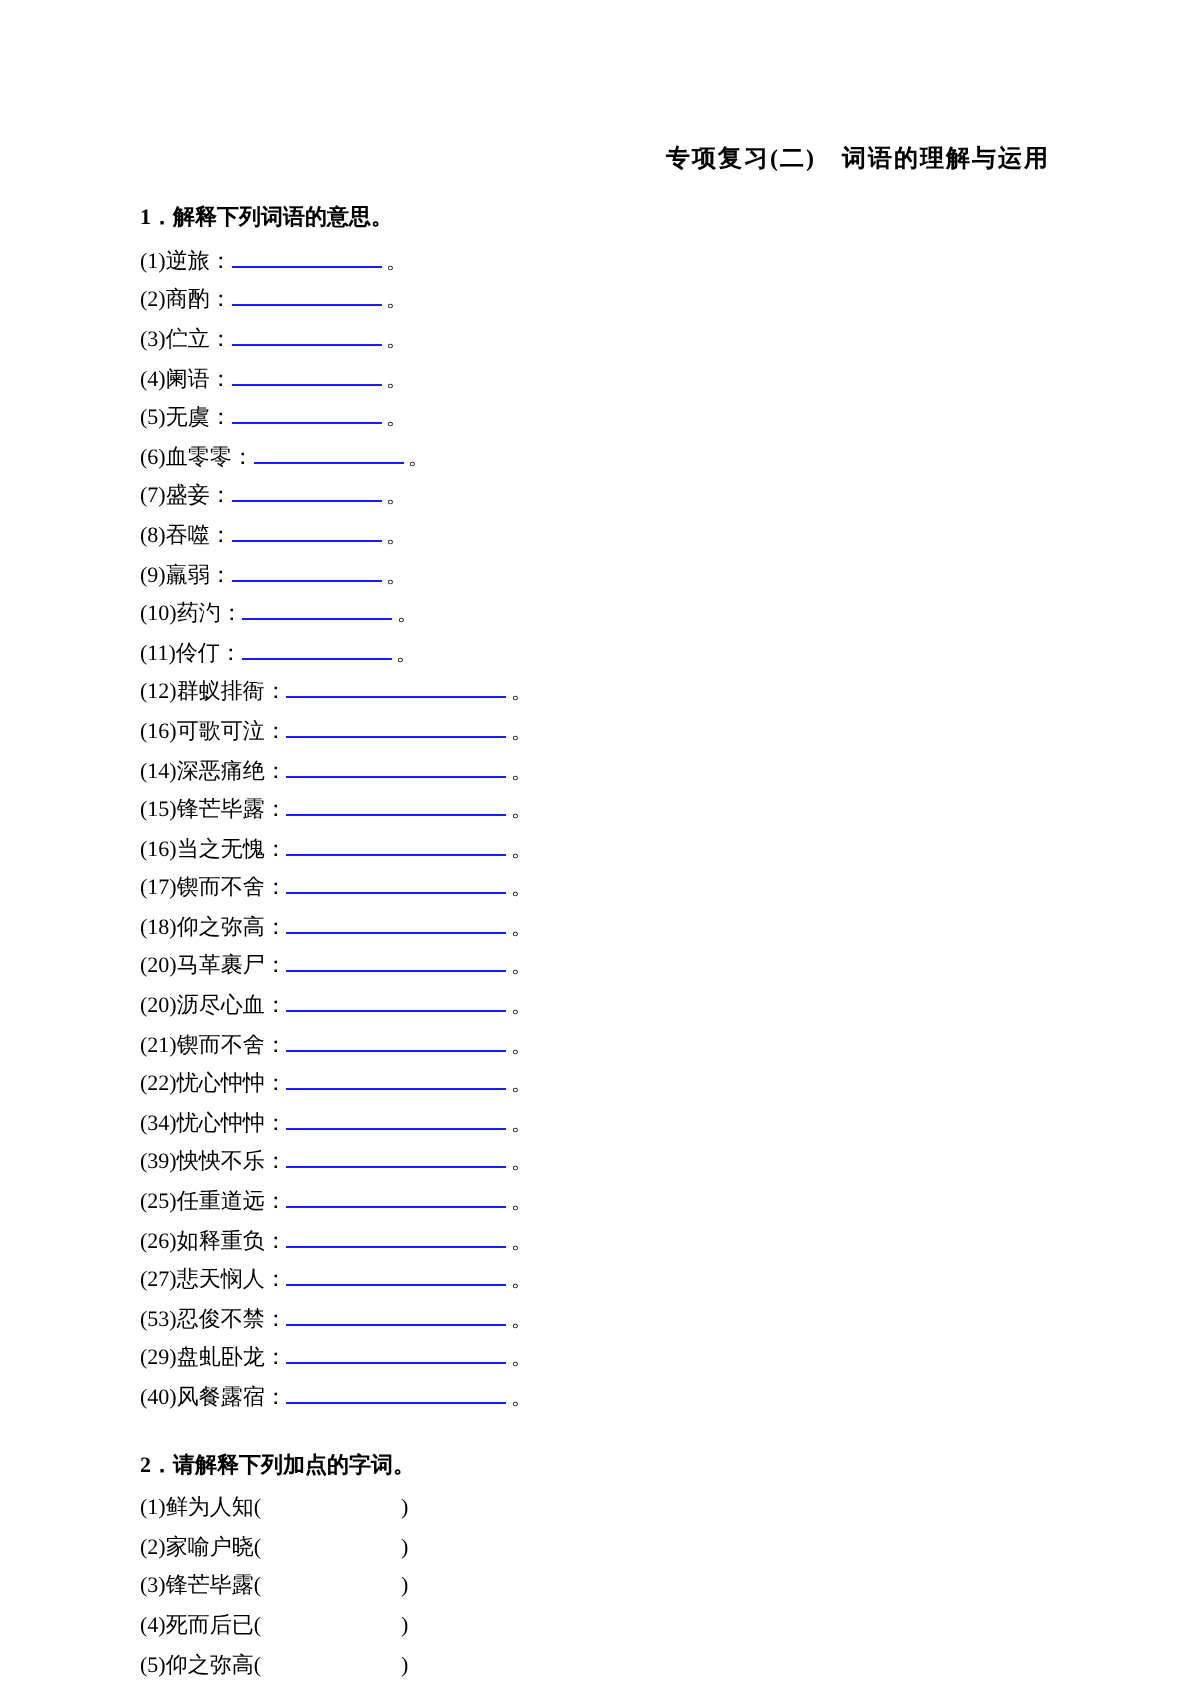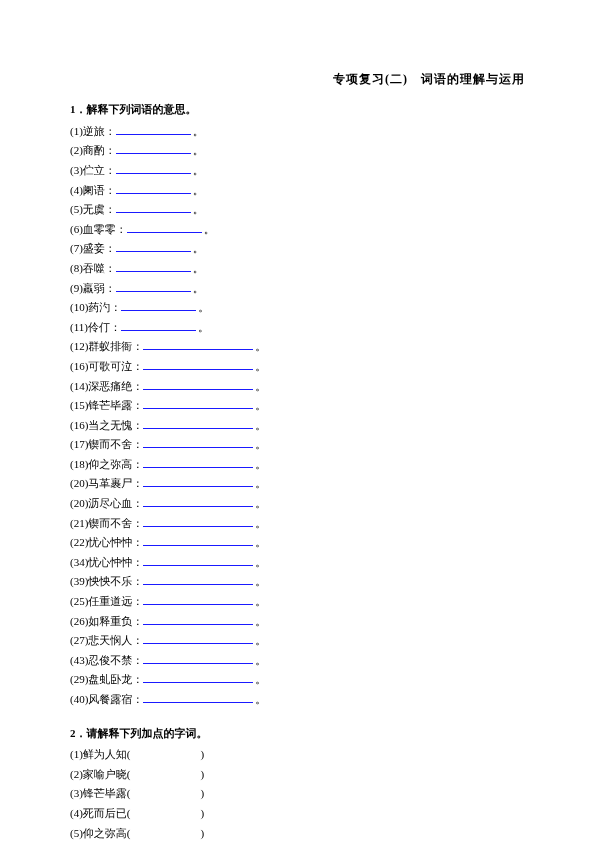--- a/index.html
+++ b/index.html
@@ -213,21 +213,21 @@
       <span class="underline u-long"></span>
       <span class="period">。</span>
     </div>
     <div class="row">
       <span class="label">(27)</span>
       <span>悲天悯人：</span>
       <span class="underline u-long"></span>
       <span class="period">。</span>
     </div>
     <div class="row">
-      <span class="label">(43)</span>
+      <span class="label">(53)</span>
       <span>忍俊不禁：</span>
       <span class="underline u-long"></span>
       <span class="period">。</span>
     </div>
     <div class="row">
       <span class="label">(29)</span>
       <span>盘虬卧龙：</span>
       <span class="underline u-long"></span>
       <span class="period">。</span>
     </div>

